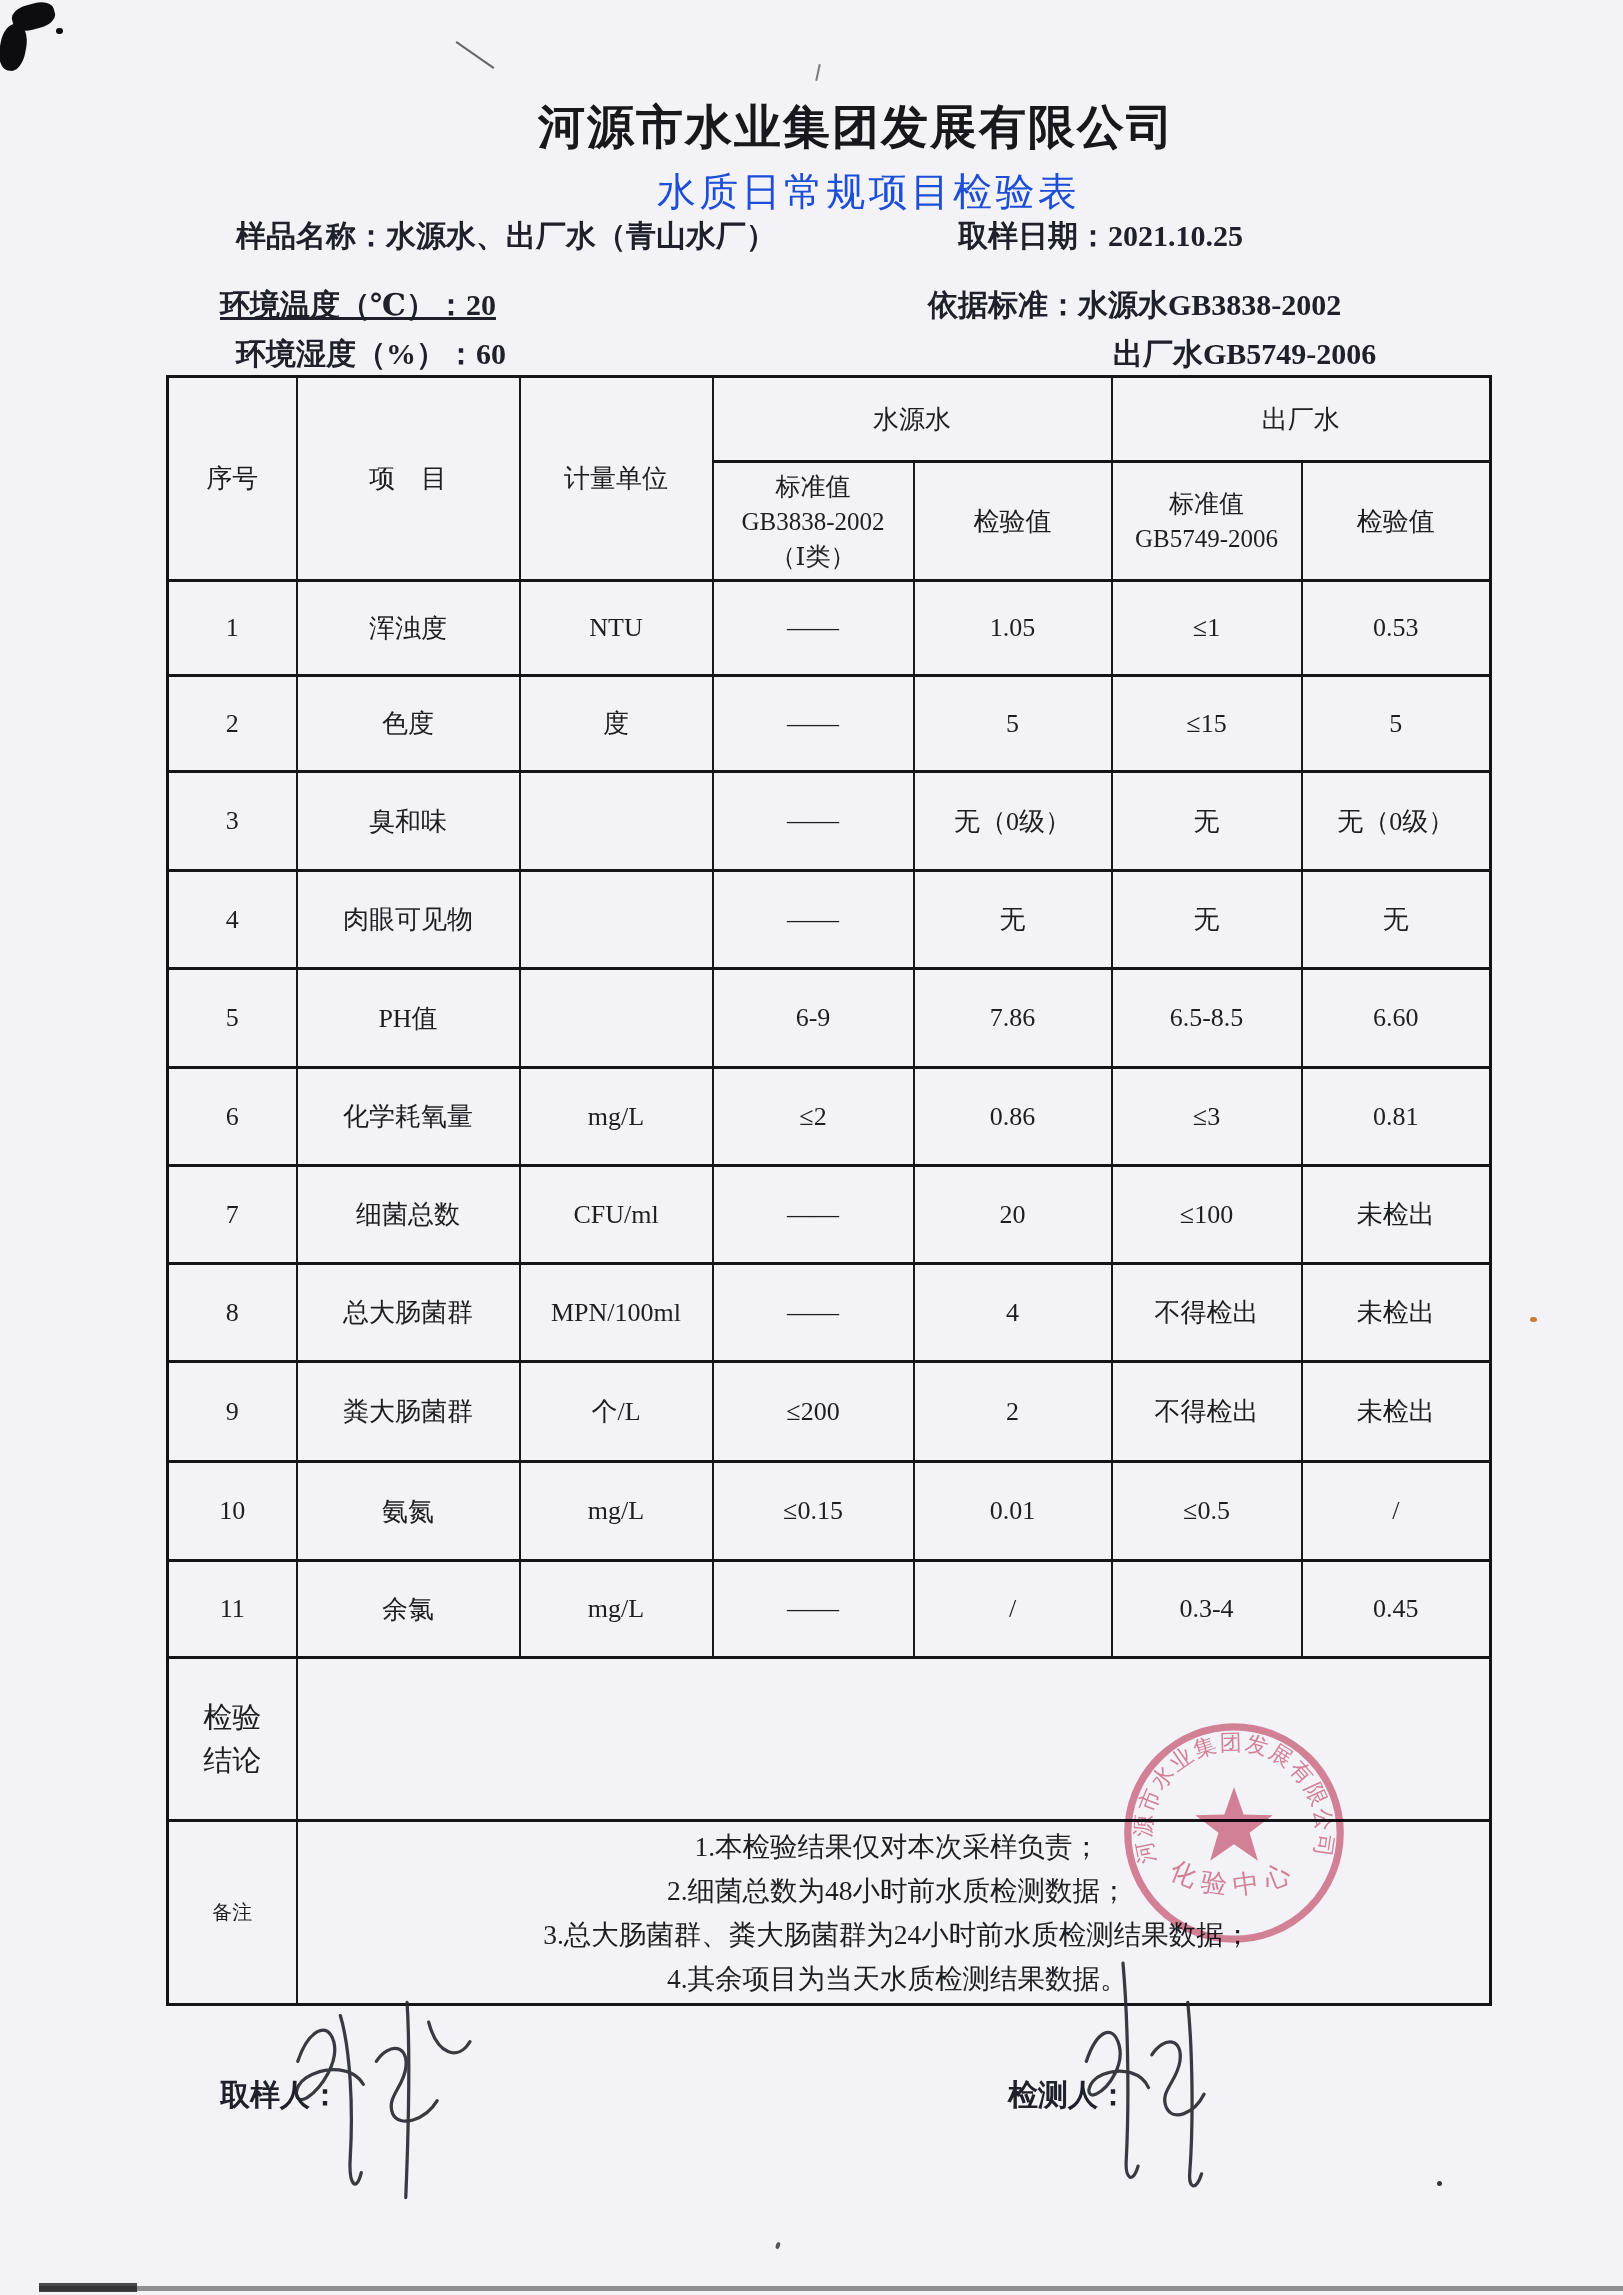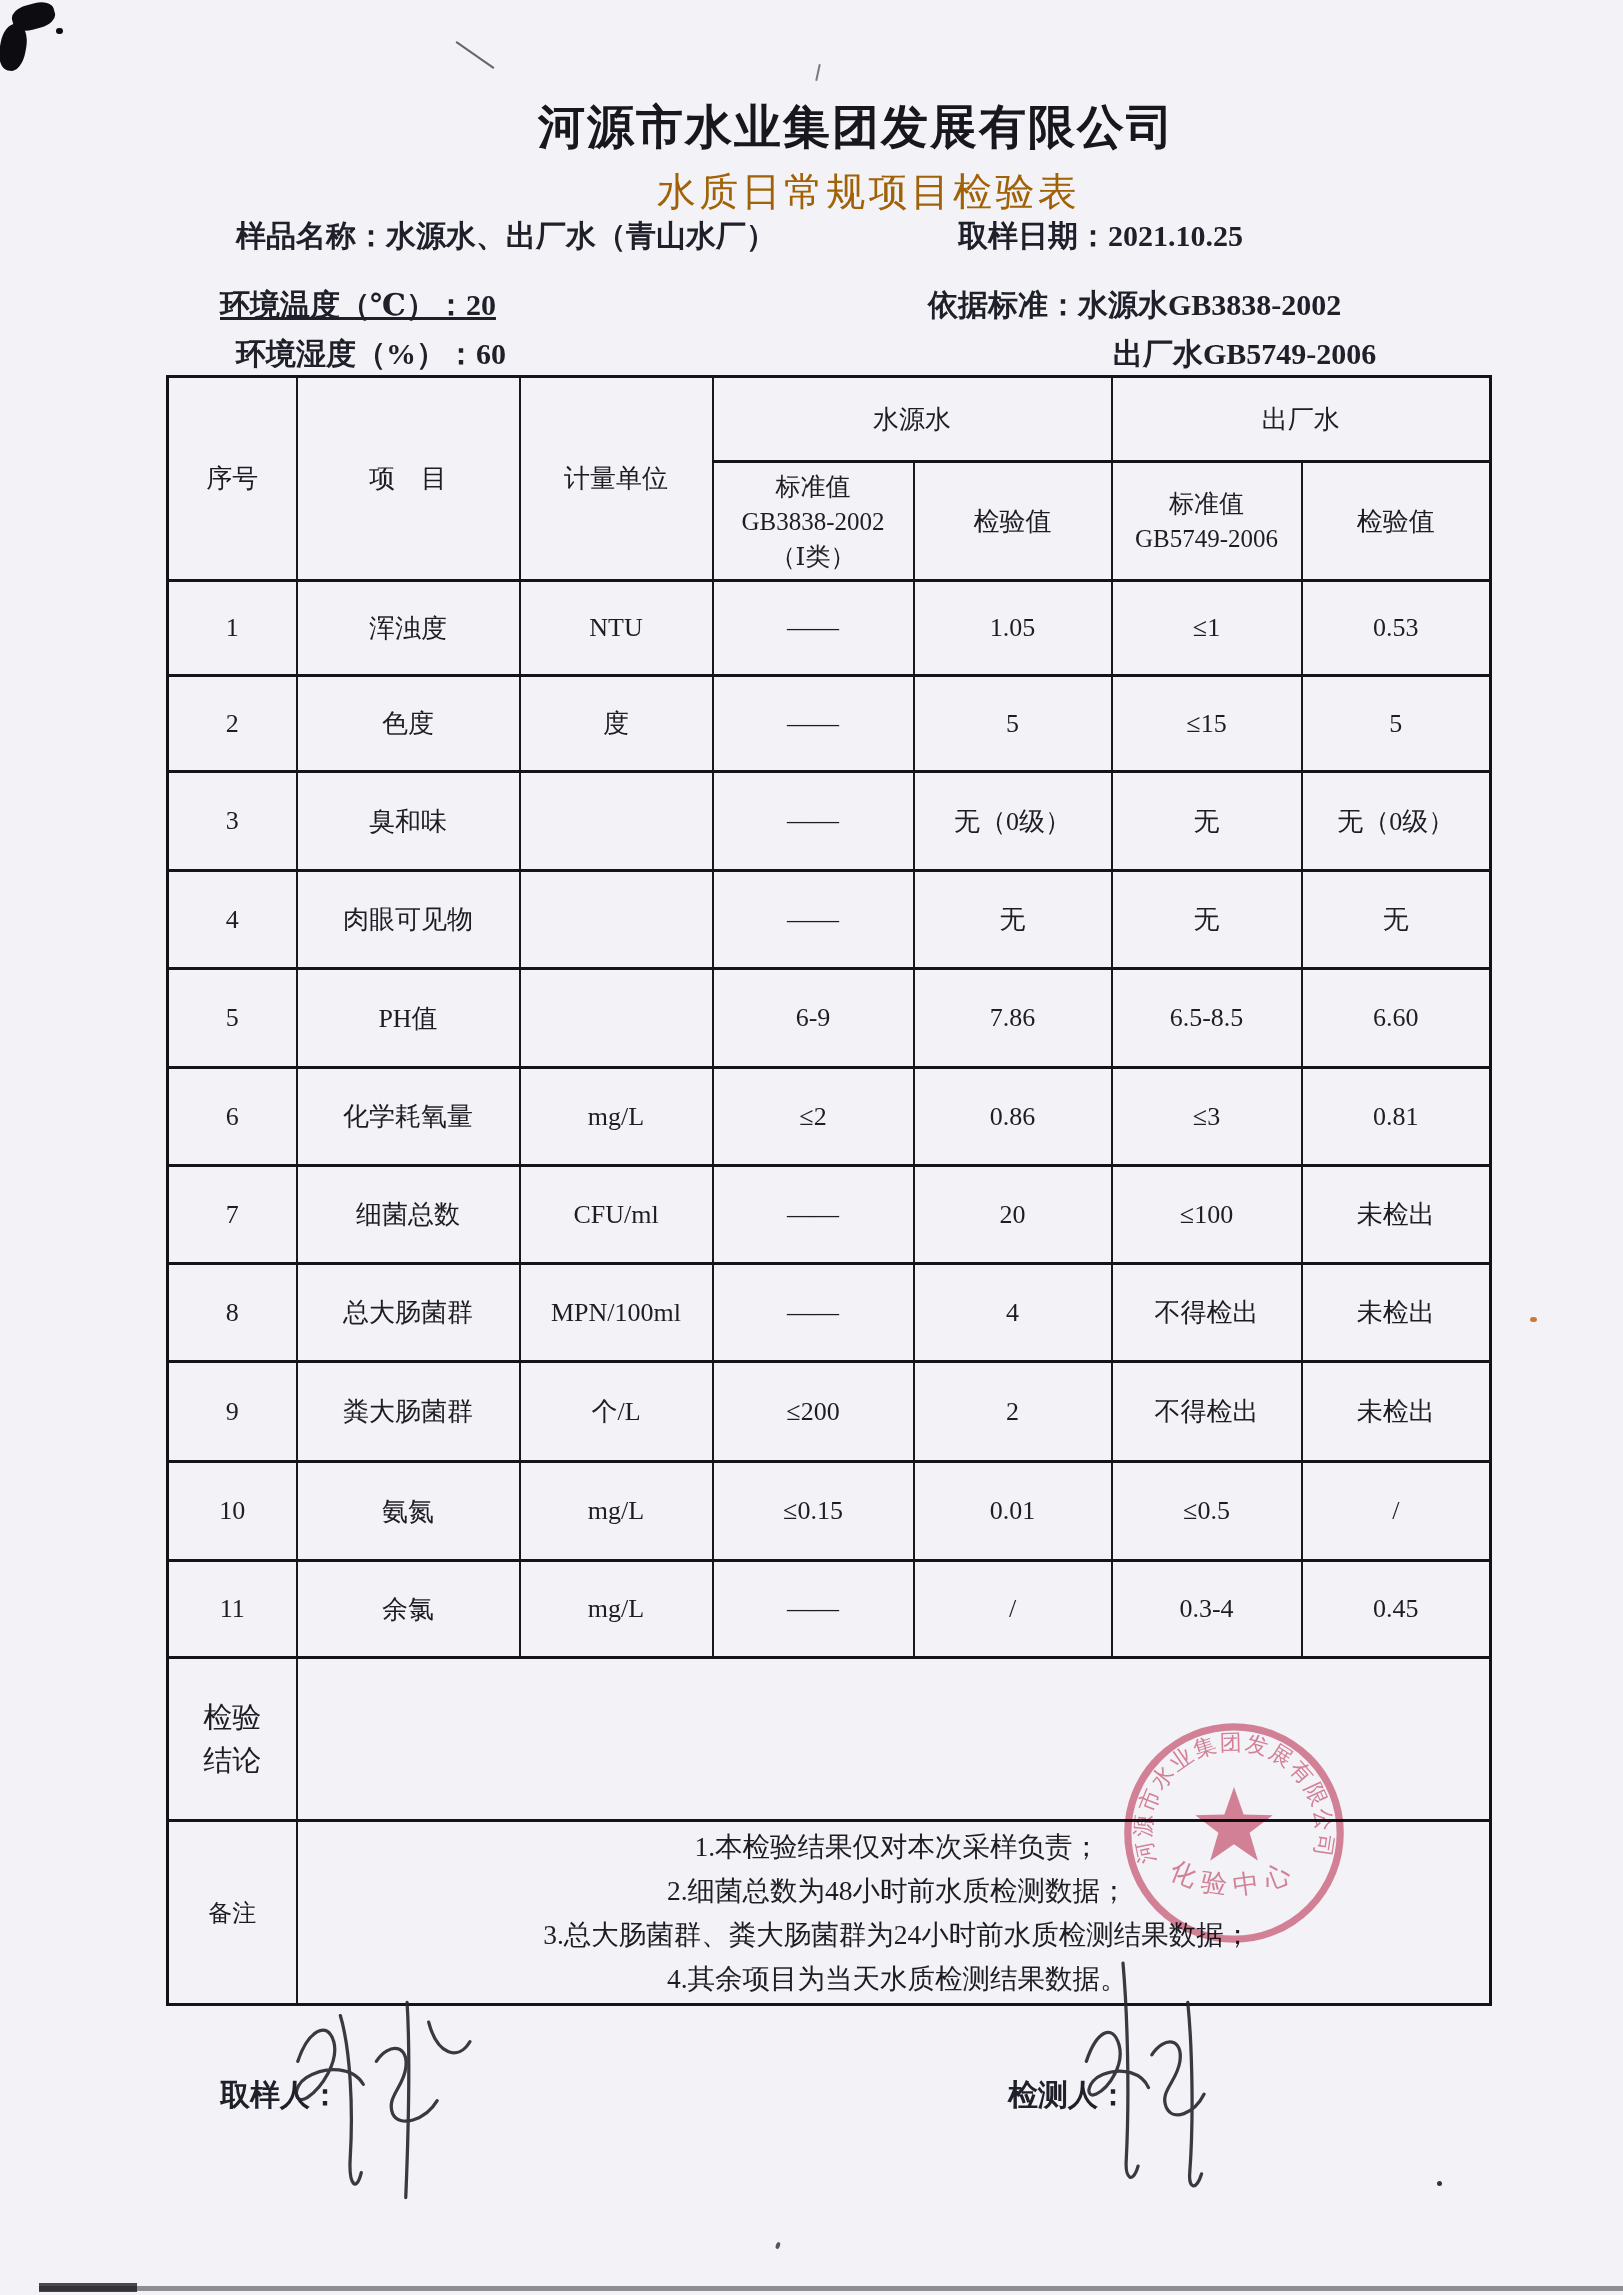--- a/index.html
+++ b/index.html
@@ -13,41 +13,41 @@
   }
   .abs{position:absolute;}
   .company-title{
     top:96px;left:538px;
     font-size:47px;font-weight:bold;letter-spacing:2px;
     color:#17171d;
   }
   .form-title{
     top:165px;left:657px;
     font-size:39px;font-weight:normal;letter-spacing:3.3px;
-    color:#a16207;
+    color:#1d4ed8;
   }
   .info{font-size:30px;font-weight:bold;color:#20202a;white-space:nowrap;}
   
   table.report{
     position:absolute;left:166px;top:375px;
     width:1323px;border-collapse:collapse;table-layout:fixed;
     font-size:26px;color:#1d1d24;
   }
   table.report th,table.report td{
     border-left:2px solid #18181f;border-right:2px solid #18181f;
     border-top:3.3px solid #141419;border-bottom:3.3px solid #141419;
     text-align:center;vertical-align:middle;
     font-weight:normal;padding:0;overflow:hidden;
   }
   table.report{border:3.9px solid #121218;}
   td.item-cell{text-align:left;padding-left:10.5px;margin-left:13px;}
   .pre{white-space:pre-line;line-height:35px;}
   .std-head{font-size:25px;}
   .concl-label{white-space:pre-line;line-height:43px;font-size:29px;}
-  .remark-label{font-size:24px;}
+  .remark-label{font-size:20px;}
   td.remark-cell{text-align:left;vertical-align:middle;}
   .remark-line{font-size:27.5px;line-height:44px;padding-left:8px;white-space:nowrap;}
   
   .foot-label{font-size:30px;font-weight:bold;color:#20202a;}
   
   .stamp{mix-blend-mode:multiply;opacity:0.85;}
   
   .artifact{position:absolute;background:#0d0d11;}
   .sig-layer{position:absolute;left:0;top:0;pointer-events:none;}
 </style>

